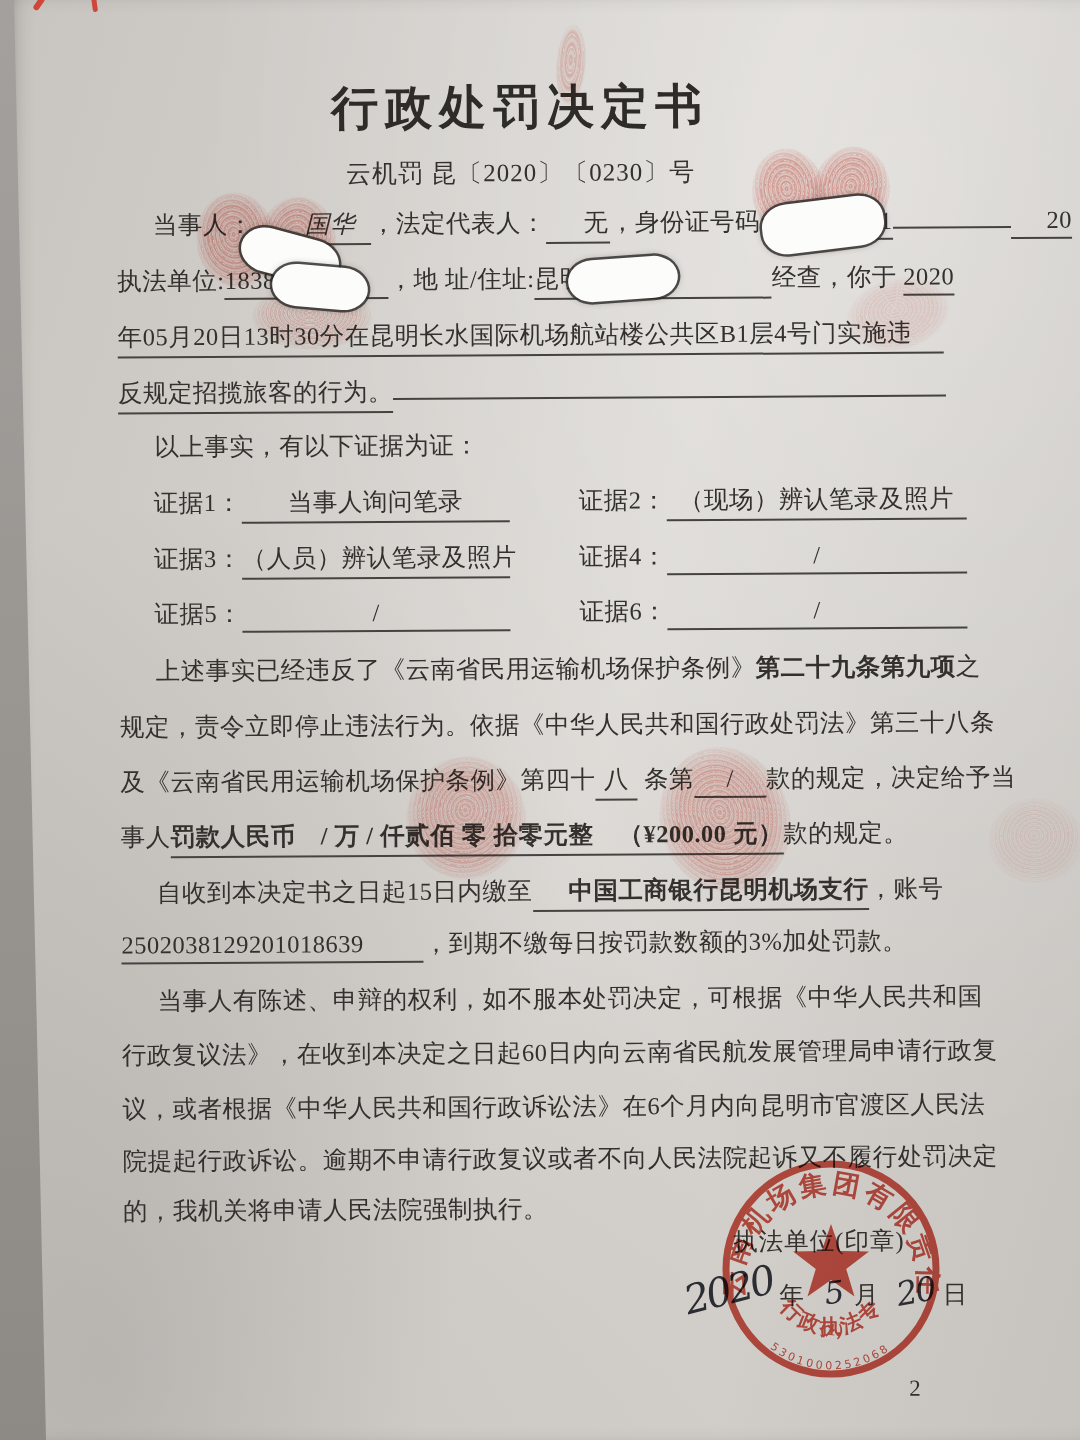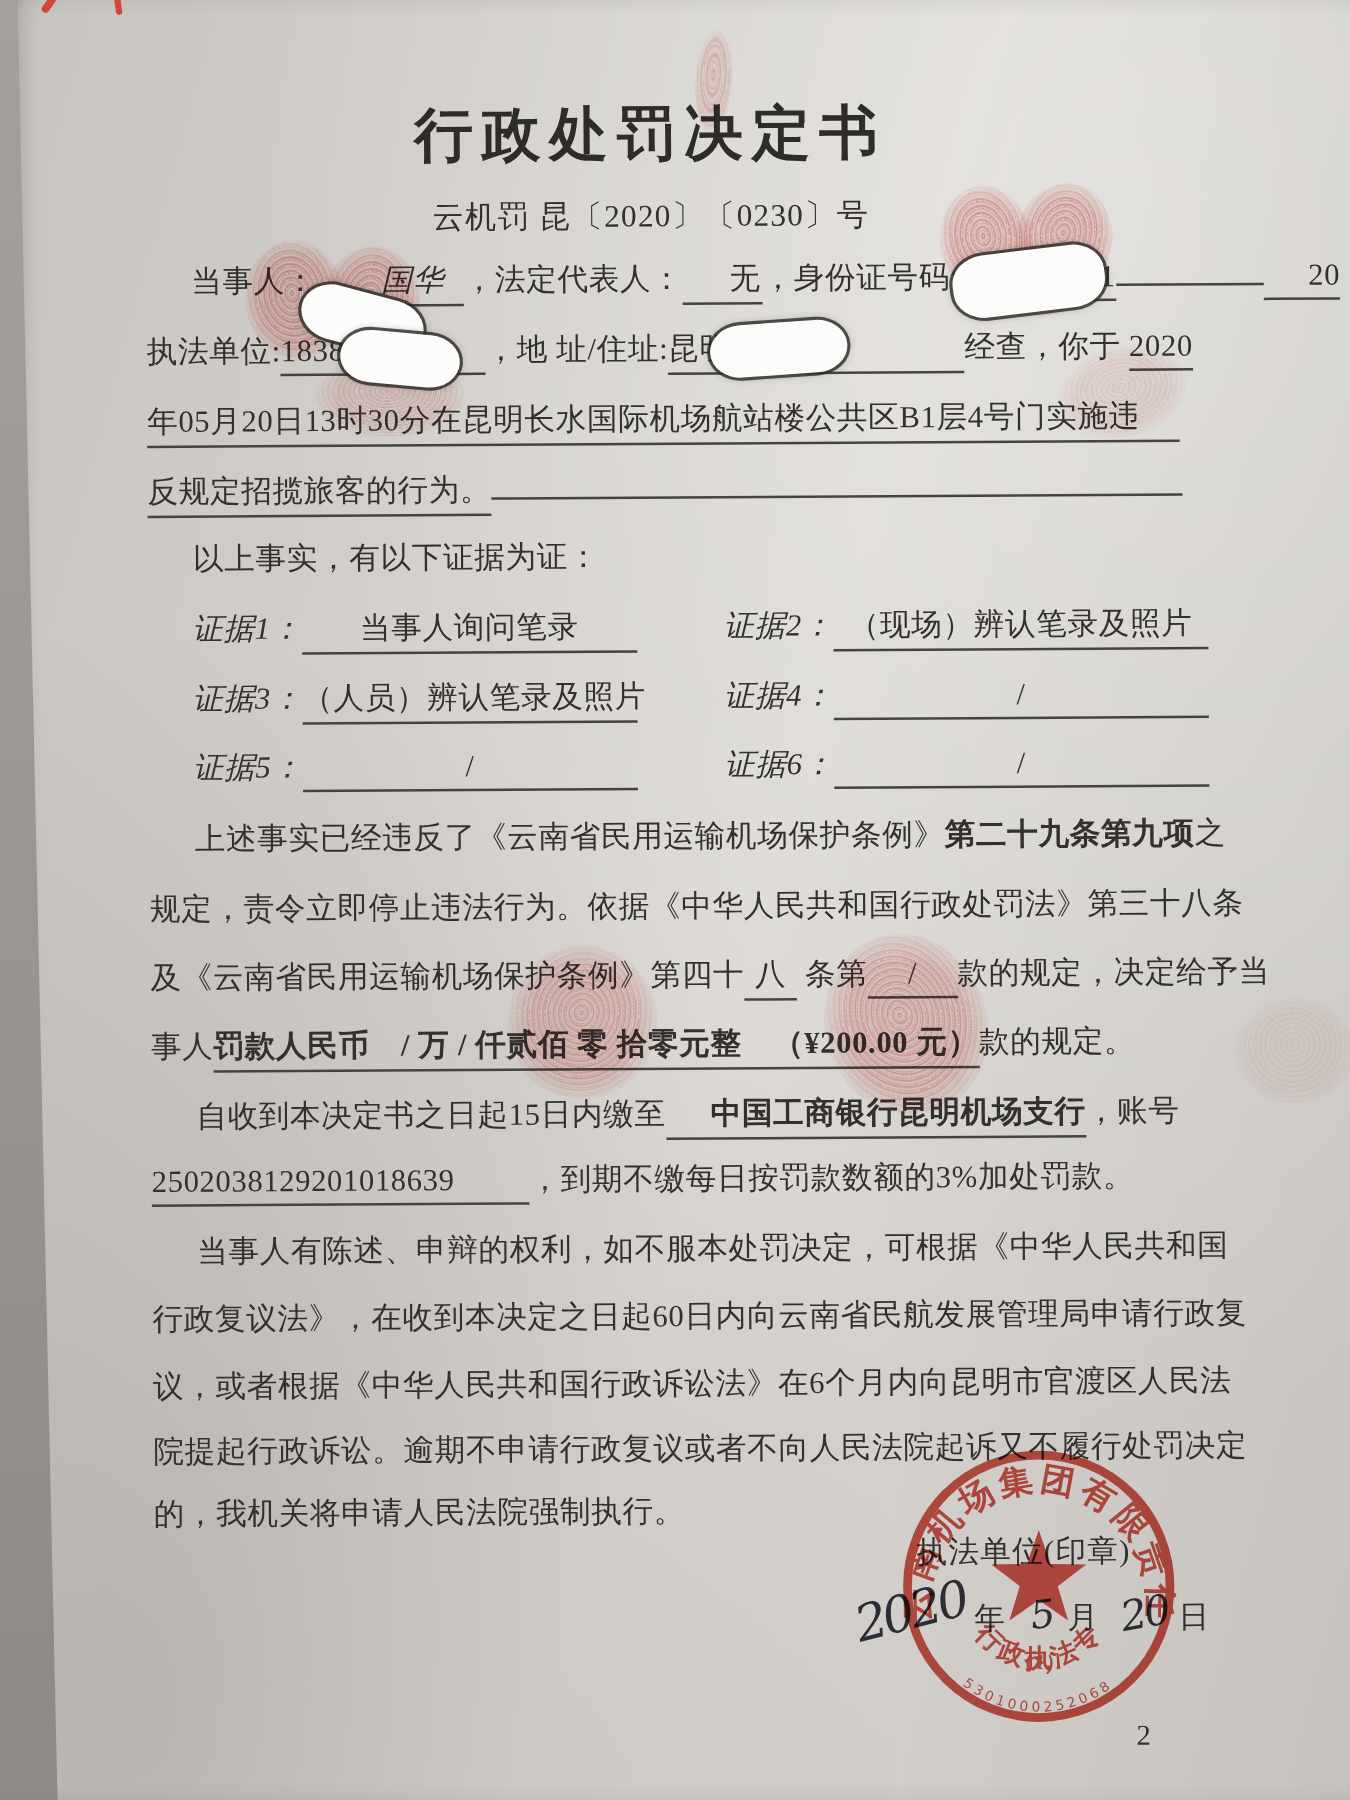--- a/index.html
+++ b/index.html
@@ -25,21 +25,21 @@
   .ctr{text-align:center;}
   .fill{flex:1;border-bottom:2px solid #454340;}
   .flex{display:flex;align-items:baseline;}
   #title{position:absolute;left:0;width:1048px;top:76px;text-align:center;
     font-family:"Liberation Sans","DejaVu Sans",sans-serif;font-weight:bold;
     font-size:47px;letter-spacing:7px;color:#2e2c29;}
   #docnum{position:absolute;left:0;width:1048px;top:156px;text-align:center;font-size:25px;letter-spacing:1px;}
   .evrow{display:flex;padding-left:35px;}
   .evcell1{width:425px;display:flex;align-items:baseline;}
   .evcell2{flex:1;display:flex;align-items:baseline;}
-  .evlabel{display:inline-block;font-style:italic;}
+  .evlabel{display:inline-block;}
   .evval1{width:268px;}
   .evval2{width:300px;}
   
   .redact{position:absolute;background:#fcfcfb;border-radius:26px/22px;
     box-shadow:0 0 0 2.5px rgba(45,43,40,.8), 0 0 7px rgba(45,43,40,.45);z-index:6;}
   
   .fp{position:absolute;border-radius:50%;mix-blend-mode:multiply;z-index:5;
     background:repeating-radial-gradient(ellipse at 48% 44%, rgba(210,68,52,0) 0px, rgba(210,68,52,.62) 1.1px, rgba(210,68,52,.10) 2.7px, rgba(210,68,52,.55) 4.2px);
     -webkit-mask:radial-gradient(ellipse at 50% 50%, #000 50%, rgba(0,0,0,.45) 65%, transparent 74%);
     mask:radial-gradient(ellipse at 50% 50%, #000 50%, rgba(0,0,0,.45) 65%, transparent 74%);

